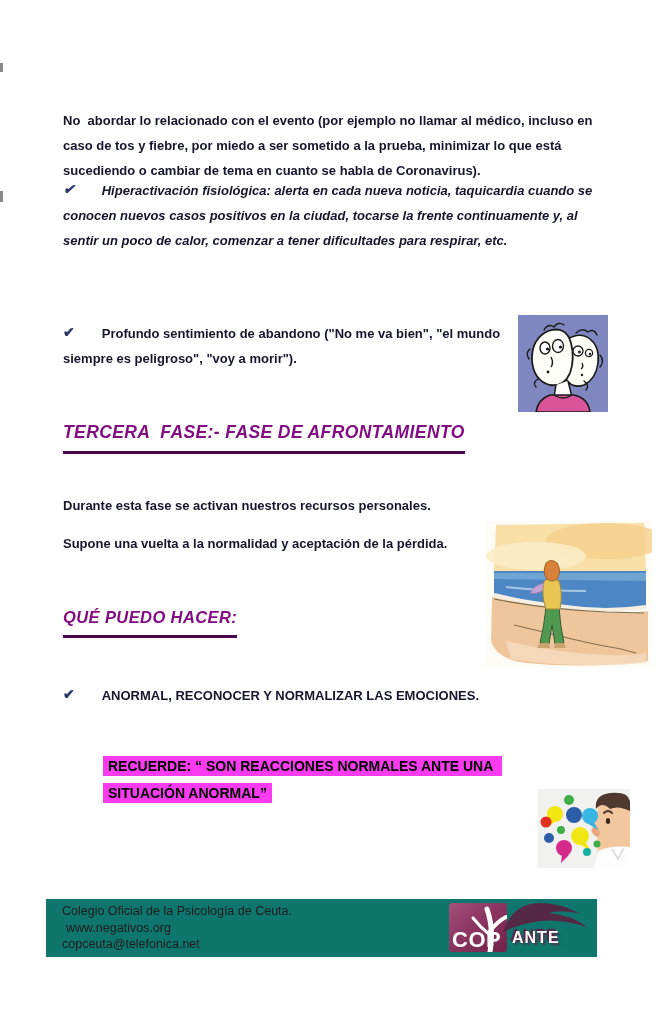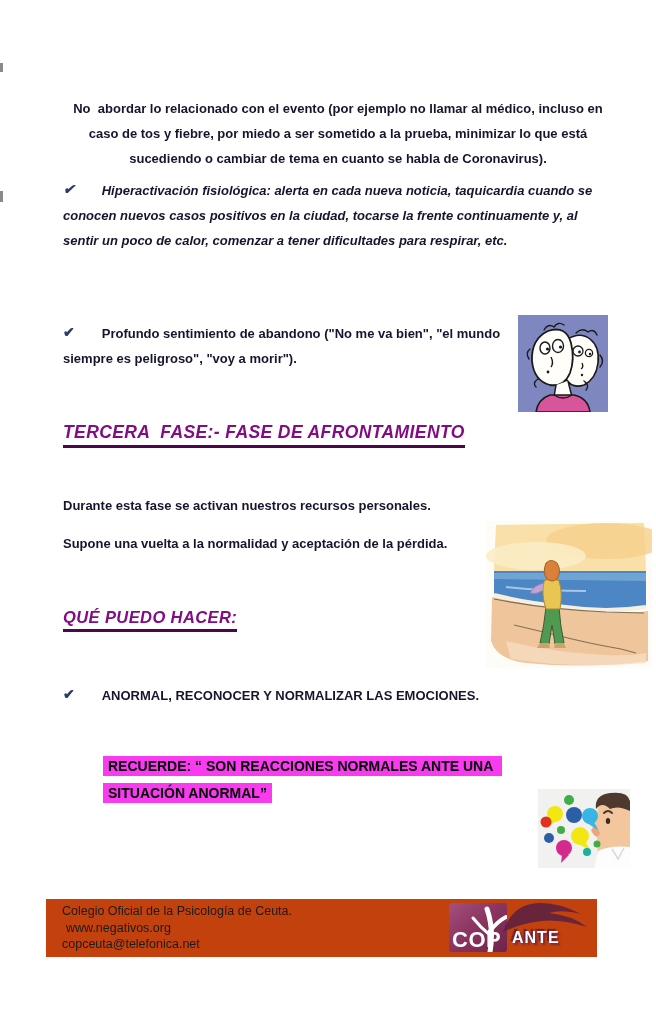--- a/index.html
+++ b/index.html
@@ -29,41 +29,41 @@
     font-family:"Liberation Sans",sans-serif;
     font-weight:bold;font-style:italic;
     color:#830b83;
     letter-spacing:.4px;
     white-space:pre-wrap;
     margin:0;
   }
   .heading>span{
     display:inline-block;
     border-bottom:3px solid #4d064d;
-    padding-bottom:2px;
+    padding-bottom:8px;
   }
   .h-tercera{top:422px;left:63px;font-size:17.5px;}
   .h-que{top:608px;left:63px;font-size:16.5px;}
   .highlight-wrap{
     position:absolute;left:103px;top:753px;width:465px;
     font:bold 14px/27px "Liberation Sans",sans-serif;
     color:#000;margin:0;white-space:pre-wrap;
   }
   .highlight-wrap>span{
     background:#f93bf0;
     padding:2px 5px;
     -webkit-box-decoration-break:clone;
     box-decoration-break:clone;
   }
   .img-abs{position:absolute;display:block;}
   .edge-mark{position:absolute;left:0;width:3px;background:#8a8a8a;}
   
   .footer-bar{
     position:absolute;left:46px;top:899px;width:551px;height:58px;
-    background:#c2410c;
+    background:#0f766e;
   }
   .footer-lines{
     position:absolute;left:16px;top:4px;
     font:12.5px/16.5px "Liberation Sans",sans-serif;
     color:#1c1c1c;
   }
   .footer-lines .l2{padding-left:4px;}
   .logo{position:absolute;right:6px;top:3px;width:142px;height:52px;}
   .logo-square{
     position:absolute;left:0;top:1px;width:58px;height:49px;
@@ -85,21 +85,21 @@
   .logo-branches{position:absolute;left:52px;top:-2px;filter:blur(.5px);}
 </style>
 </head>
 <body>
 
 <div class="page">
 
   <div class="edge-mark" style="top:63px;height:9px;"></div>
   <div class="edge-mark" style="top:191px;height:11px;"></div>
 
-  <p class="bodytext" style="top:96px;left:63px;width:550px;text-align:center;">No  abordar lo relacionado con el evento (por ejemplo no llamar al médico, incluso en caso de tos y fiebre, por miedo a ser sometido a la prueba, minimizar lo que está sucediendo o cambiar de tema en cuanto se habla de Coronavirus).</p>
+  <p class="bodytext" style="top:108px;left:63px;width:550px;">No  abordar lo relacionado con el evento (por ejemplo no llamar al médico, incluso en caso de tos y fiebre, por miedo a ser sometido a la prueba, minimizar lo que está sucediendo o cambiar de tema en cuanto se habla de Coronavirus).</p>
 
   <p class="bodytext" style="top:178px;left:63px;width:550px;font-style:italic;"><span class="check">✔</span><span>Hiperactivación fisiológica: alerta en cada nueva noticia, taquicardia cuando se conocen nuevos casos positivos en la ciudad, tocarse la frente continuamente y, al sentir un poco de calor, comenzar a tener dificultades para respirar, etc.</span></p>
 
 
   <p class="bodytext" style="top:321px;left:63px;width:446px;"><span class="check">✔</span><span>Profundo sentimiento de abandono ("No me va bien", "el mundo siempre es peligroso", "voy a morir").</span></p>
 
   <svg class="img-abs" style="left:518px;top:315px;" width="90" height="97" viewBox="0 0 90 97">
     <rect width="90" height="97" fill="#7f87c0"></rect>
     <g stroke="#1a1a1a" fill="#fffef8">
       <path d="M48 25 Q62 16 72 24 Q82 32 80 48 Q78 64 66 70 Q54 74 48 64 Z" stroke-width="1.6"></path>

